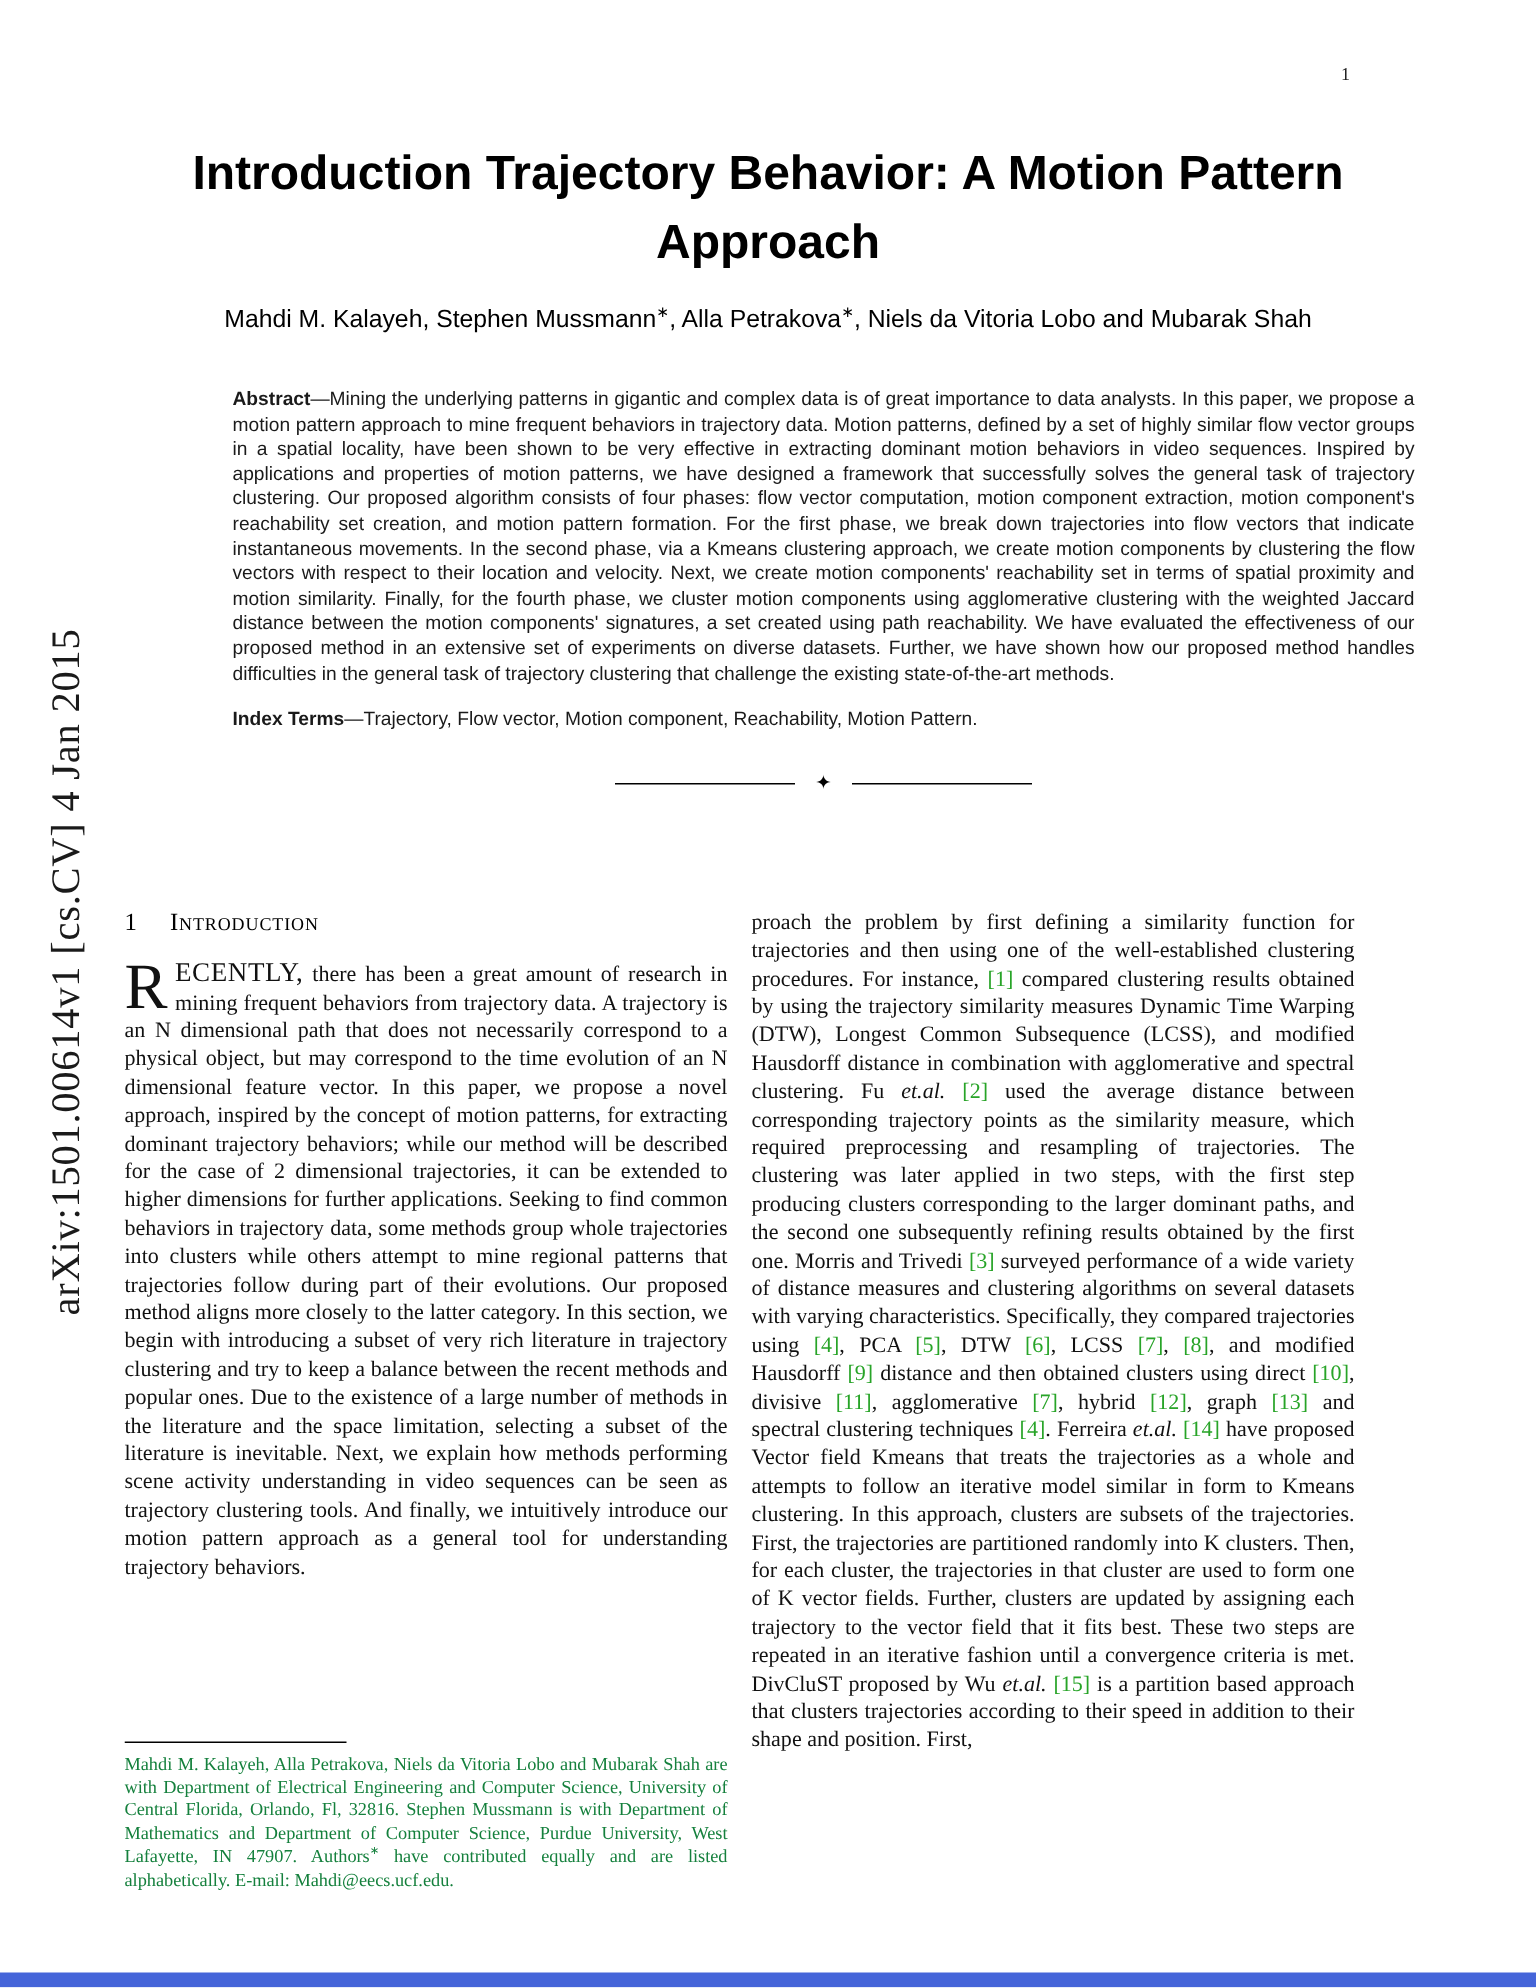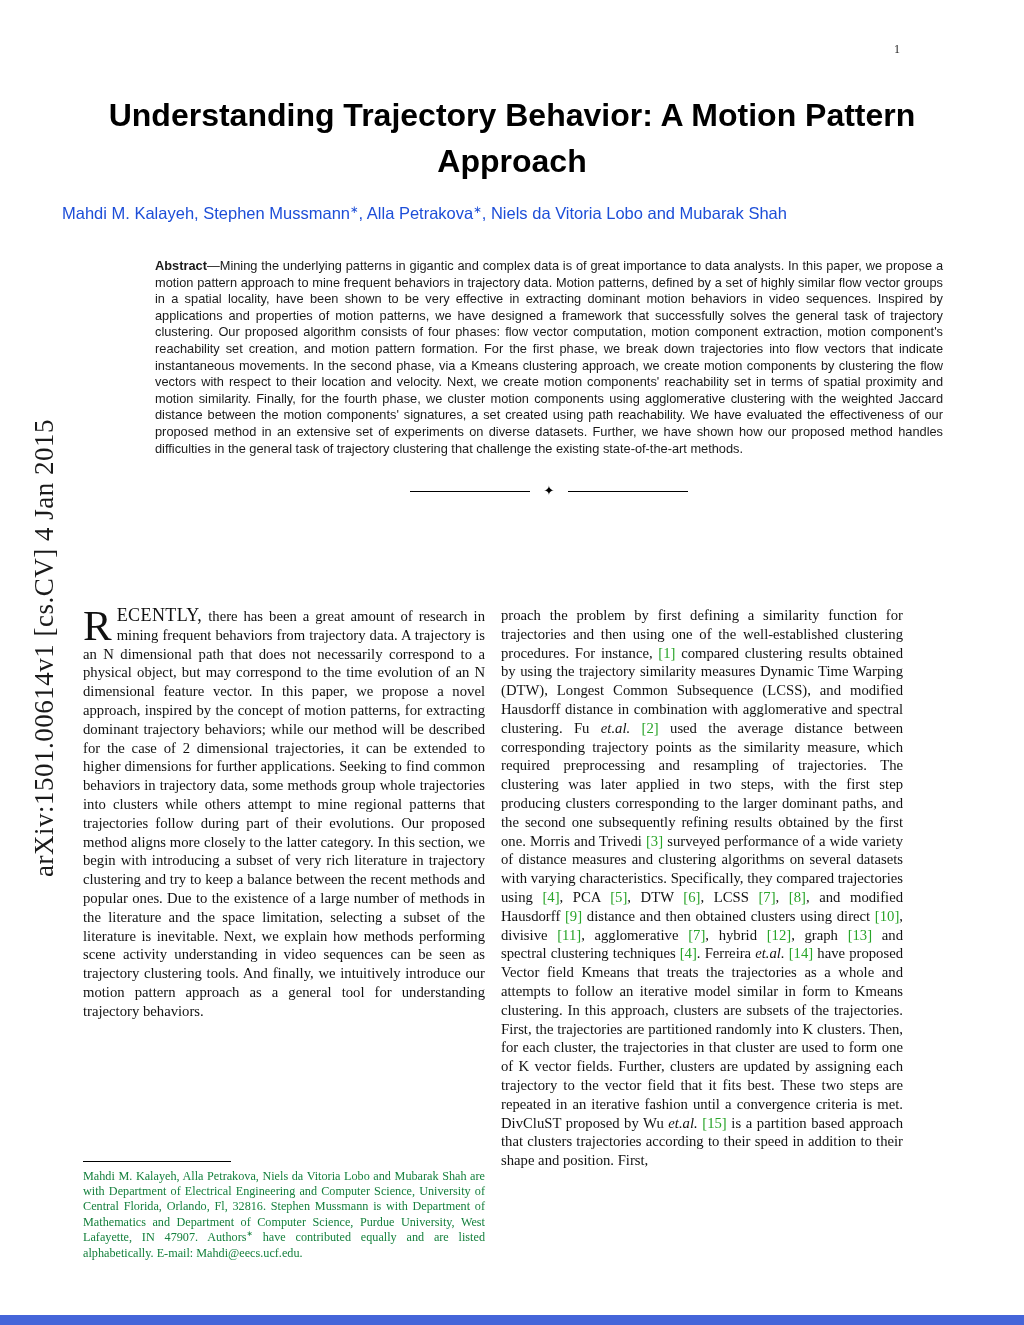--- a/index.html
+++ b/index.html
@@ -40,23 +40,24 @@
     font-weight: bold;
     font-size: 32px;
     line-height: 46px;
     color: #000;
   }
   .authors-line {
     position: absolute;
     top: 204px;
     left: 62px;
     width: 900px;
+    text-align: center;
     font-family: "Liberation Sans", sans-serif;
     font-size: 16.5px;
-    color: #1d4ed8;
+    color: #000000;
   }
   .front-matter {
     position: absolute;
     top: 258px;
     left: 115px;
     width: 788px;
     font-family: "Liberation Sans", sans-serif;
     font-size: 12.8px;
     line-height: 16.6px;
     text-align: justify;
@@ -131,36 +132,38 @@
 </style>
 </head>
 <body>
 
 <div class="page">
 
   <div class="page-number">1</div>
 
   <div class="arxiv-strip">arXiv:1501.00614v1  [cs.CV]  4 Jan 2015</div>
 
-  <h1 class="title-block">Understanding Trajectory Behavior: A Motion Pattern Approach</h1>
+  <h1 class="title-block">Introduction Trajectory Behavior: A Motion Pattern Approach</h1>
 
   <div class="authors-line">Mahdi M. Kalayeh, Stephen Mussmann<sup class="ast">∗</sup>, Alla Petrakova<sup class="ast">∗</sup>, Niels da Vitoria Lobo and Mubarak Shah</div>
 
   <div class="front-matter">
     <p class="abstract"><span class="front-label">Abstract</span><span>—Mining the underlying patterns in gigantic and complex data is of great importance to data analysts. In this paper, we propose a motion pattern approach to mine frequent behaviors in trajectory data. Motion patterns, defined by a set of highly similar flow vector groups in a spatial locality, have been shown to be very effective in extracting dominant motion behaviors in video sequences. Inspired by applications and properties of motion patterns, we have designed a framework that successfully solves the general task of trajectory clustering. Our proposed algorithm consists of four phases: flow vector computation, motion component extraction, motion component's reachability set creation, and motion pattern formation. For the first phase, we break down trajectories into flow vectors that indicate instantaneous movements. In the second phase, via a Kmeans clustering approach, we create motion components by clustering the flow vectors with respect to their location and velocity. Next, we create motion components' reachability set in terms of spatial proximity and motion similarity. Finally, for the fourth phase, we cluster motion components using agglomerative clustering with the weighted Jaccard distance between the motion components' signatures, a set created using path reachability. We have evaluated the effectiveness of our proposed method in an extensive set of experiments on diverse datasets. Further, we have shown how our proposed method handles difficulties in the general task of trajectory clustering that challenge the existing state-of-the-art methods.</span></p>
+    <p class="index-terms"><span class="front-label">Index Terms</span><span>—Trajectory, Flow vector, Motion component, Reachability, Motion Pattern.</span></p>
     <div class="separator">
       <div class="line"></div>
       <div class="diamond">✦</div>
       <div class="line"></div>
     </div>
   </div>
 
   <div class="columns">
 
     <div class="col col-left">
+      <h2 class="section-heading"><span>1</span><span class="sc">Introduction</span></h2>
 
       <p class="par"><span class="dropcap">R</span><span class="lead-caps">ECENTLY,</span><span> there has been a great amount of research in mining frequent behaviors from trajectory data. A trajectory is an N dimensional path that does not necessarily correspond to a physical object, but may correspond to the time evolution of an N dimensional feature vector. In this paper, we propose a novel approach, inspired by the concept of motion patterns, for extracting dominant trajectory behaviors; while our method will be described for the case of 2 dimensional trajectories, it can be extended to higher dimensions for further applications. Seeking to find common behaviors in trajectory data, some methods group whole trajectories into clusters while others attempt to mine regional patterns that trajectories follow during part of their evolutions. Our proposed method aligns more closely to the latter category. In this section, we begin with introducing a subset of very rich literature in trajectory clustering and try to keep a balance between the recent methods and popular ones. Due to the existence of a large number of methods in the literature and the space limitation, selecting a subset of the literature is inevitable. Next, we explain how methods performing scene activity understanding in video sequences can be seen as trajectory clustering tools. And finally, we intuitively introduce our motion pattern approach as a general tool for understanding trajectory behaviors.</span></p>
 
 
       <div class="footnote">
         <div class="footnote-rule"></div>
         <div>Mahdi M. Kalayeh, Alla Petrakova, Niels da Vitoria Lobo and Mubarak Shah are with Department of Electrical Engineering and Computer Science, University of Central Florida, Orlando, Fl, 32816. Stephen Mussmann is with Department of Mathematics and Department of Computer Science, Purdue University, West Lafayette, IN 47907. Authors<sup class="ast">∗</sup> have contributed equally and are listed alphabetically. E-mail: Mahdi@eecs.ucf.edu.</div>
       </div>
     </div>
 

